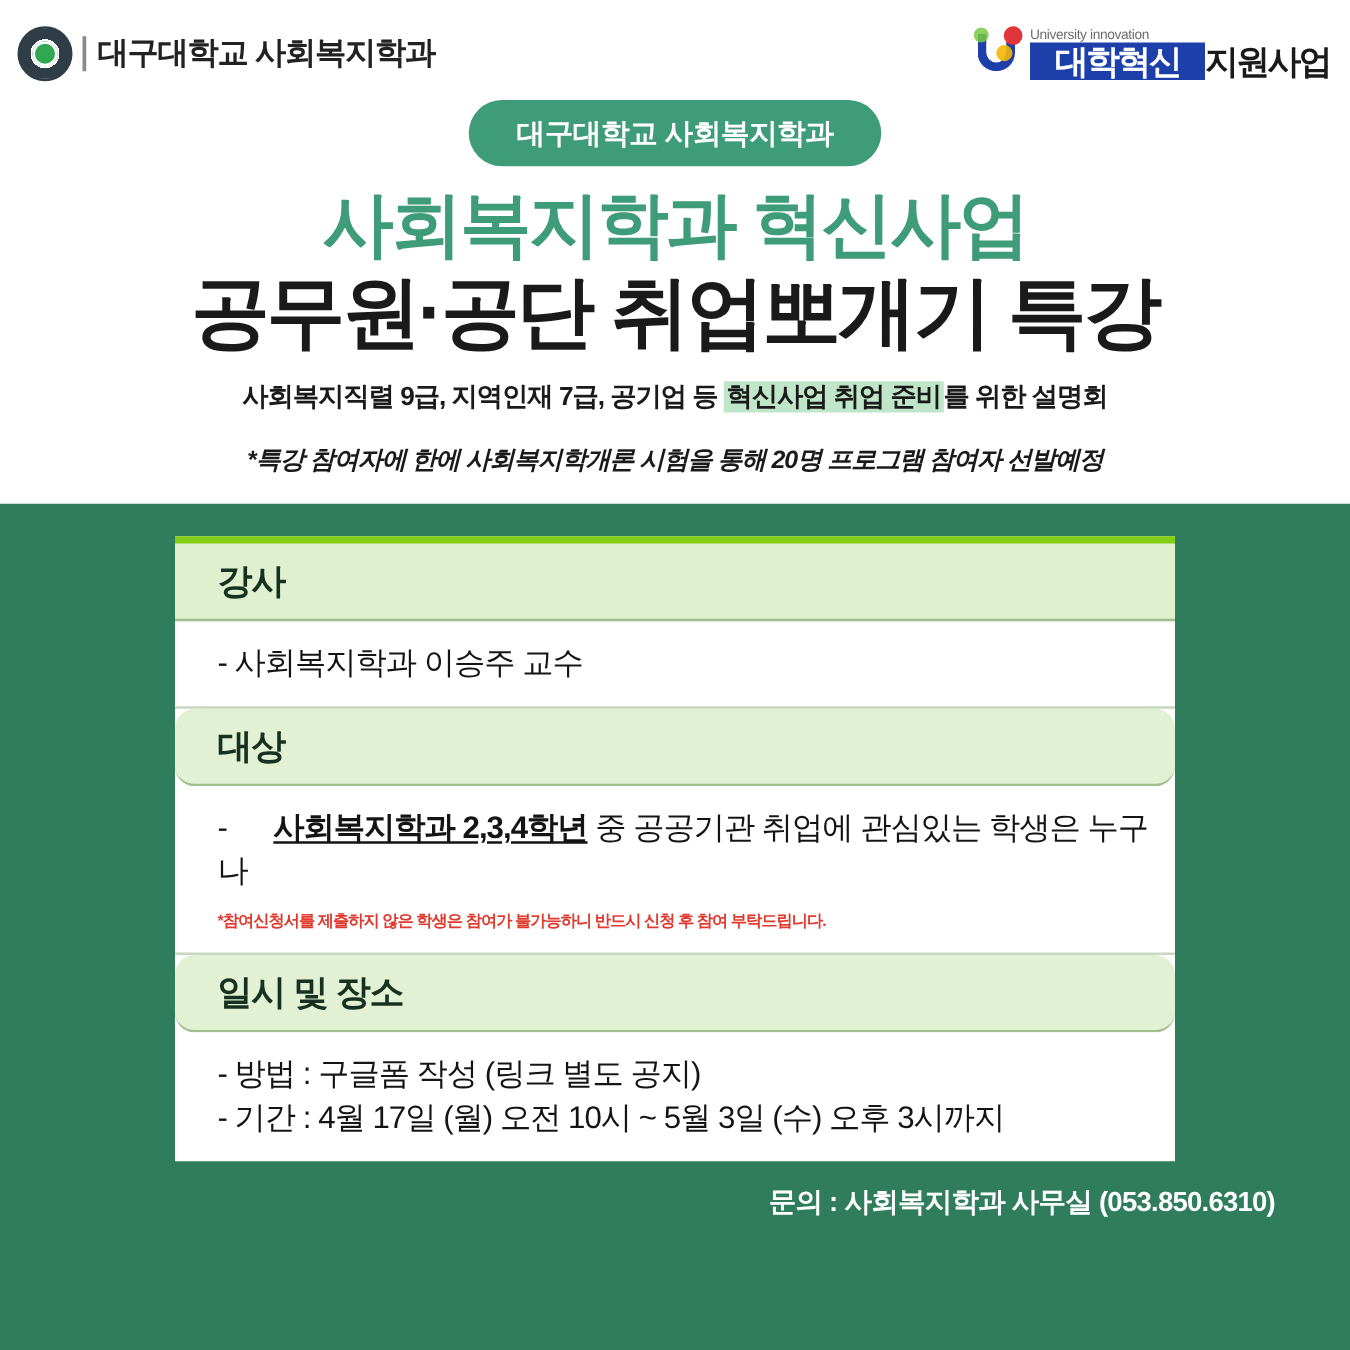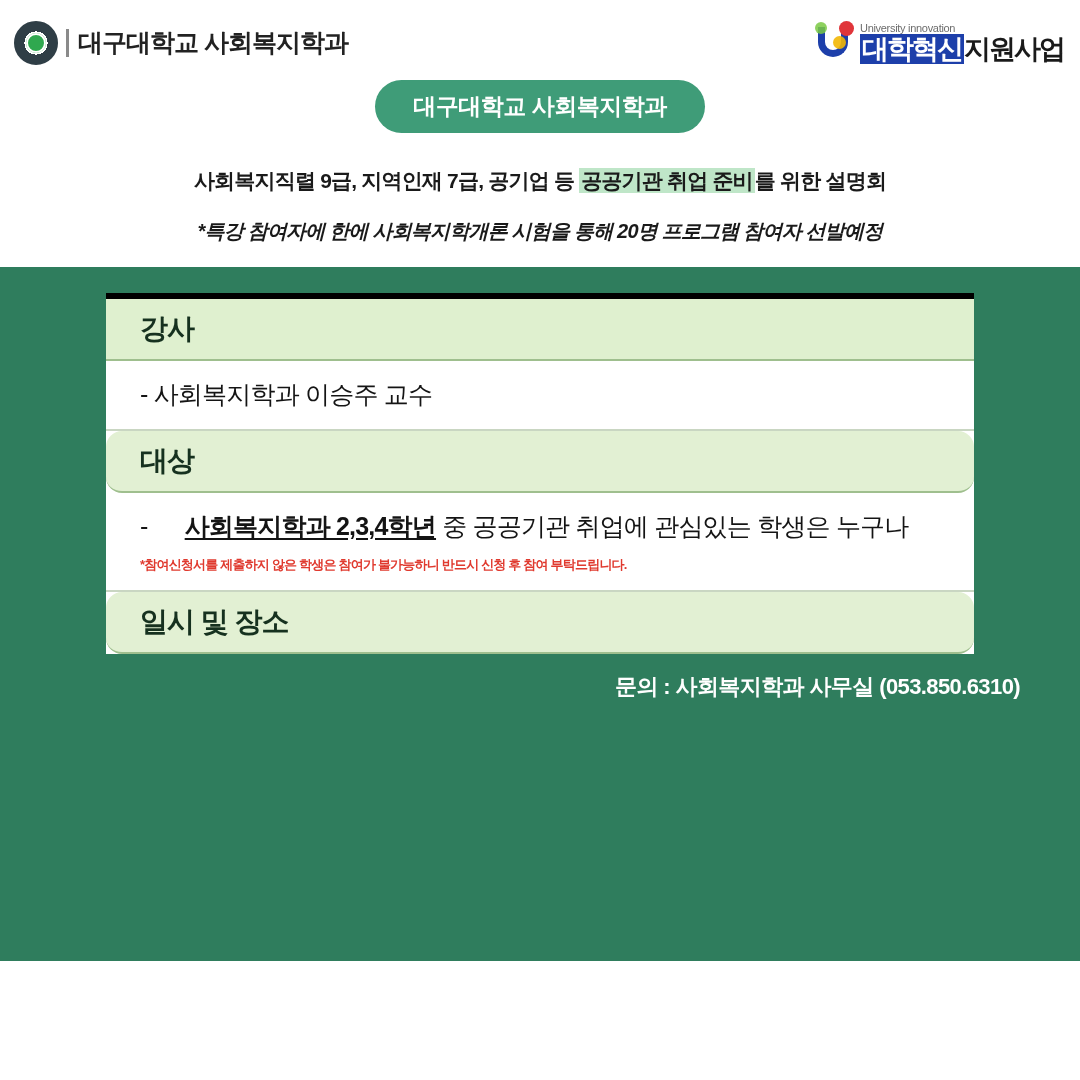--- a/index.html
+++ b/index.html
@@ -107,21 +107,21 @@
   .ui-text .ui-main {
     font-size: 27px;
     font-weight: bold;
     letter-spacing: -2px;
     color: #1a1a1a;
     white-space: nowrap;
   }
   .ui-text .ui-main .hl {
     background: #1d3faa;
     color: #ffffff;
-    padding: 0 2px;
+    padding: 0 20px;
   }
 
   
   .title-block {
     text-align: center;
     padding: 4px 0 22px;
   }
   .pill {
     display: inline-block;
     background: #3f9c78;
@@ -169,24 +169,24 @@
   }
 
   
   .green-body {
     background: #2f7d5d;
     padding: 26px 0 0 0;
     height: 694px;
     position: relative;
   }
   .card {
-    width: 868px;
+    width: 800px;
     margin: 0 auto;
     background: #ffffff;
-    border-top: 6px solid #000000;
+    border-top: 6px solid #84cc16;
   }
   .sec-head {
     background: #dff0cf;
     border-bottom: 2px solid #9fbf8e;
     padding: 11px 0 11px 34px;
     font-size: 28px;
     font-weight: bold;
     color: #16311f;
     letter-spacing: -1px;
   }
@@ -244,39 +244,45 @@
       </div>
       <div class="ui-text">
         <div class="ui-sub">University innovation</div>
         <div class="ui-main"><span class="hl">대학혁신</span><span>지원사업</span></div>
       </div>
     </div>
   </div>
 
   <div class="title-block">
     <div class="pill">대구대학교 사회복지학과</div>
-    <div class="sub-1"><span>사회복지직렬 9급, 지역인재 7급, 공기업 등 </span><span class="mark">공공기관 취업 준비</span><span>를 위한 설명회</span></div>
+    <div class="headline-1">사회복지학과 혁신사업</div>
+    <div class="headline-2">공무원·공단 취업뽀개기 특강</div>
+    <div class="sub-1"><span>사회복지직렬 9급, 지역인재 7급, 공기업 등 </span><span class="mark">혁신사업 취업 준비</span><span>를 위한 설명회</span></div>
     <div class="sub-2">*특강 참여자에 한에 사회복지학개론 시험을 통해 20명 프로그램 참여자 선발예정</div>
   </div>
 
   <div class="green-body">
     <div class="card">
 
       <div class="sec-head">강사</div>
       <div class="sec-body">
         <div class="line">- 사회복지학과 이승주 교수</div>
       </div>
 
       <div class="sec-head alt">대상</div>
       <div class="sec-body">
         <div class="line"><span>- </span><span class="u">사회복지학과 2,3,4학년</span><span> 중 공공기관 취업에 관심있는 학생은 누구나</span></div>
         <div class="note">*참여신청서를 제출하지 않은 학생은 참여가 불가능하니 반드시 신청 후 참여 부탁드립니다.</div>
       </div>
 
       <div class="sec-head alt">일시 및 장소</div>
 
+      <div class="sec-body last">
+        <div class="line">- 방법 : 구글폼 작성 (링크 별도 공지)</div>
+        <div class="line">- 기간 : 4월 17일 (월) 오전 10시 ~ 5월 3일 (수) 오후 3시까지</div>
+      </div>
 
     </div>
 
     <div class="contact">문의 : 사회복지학과 사무실 (053.850.6310)</div>
   </div>
 
 </div>
 
 </body></html>

